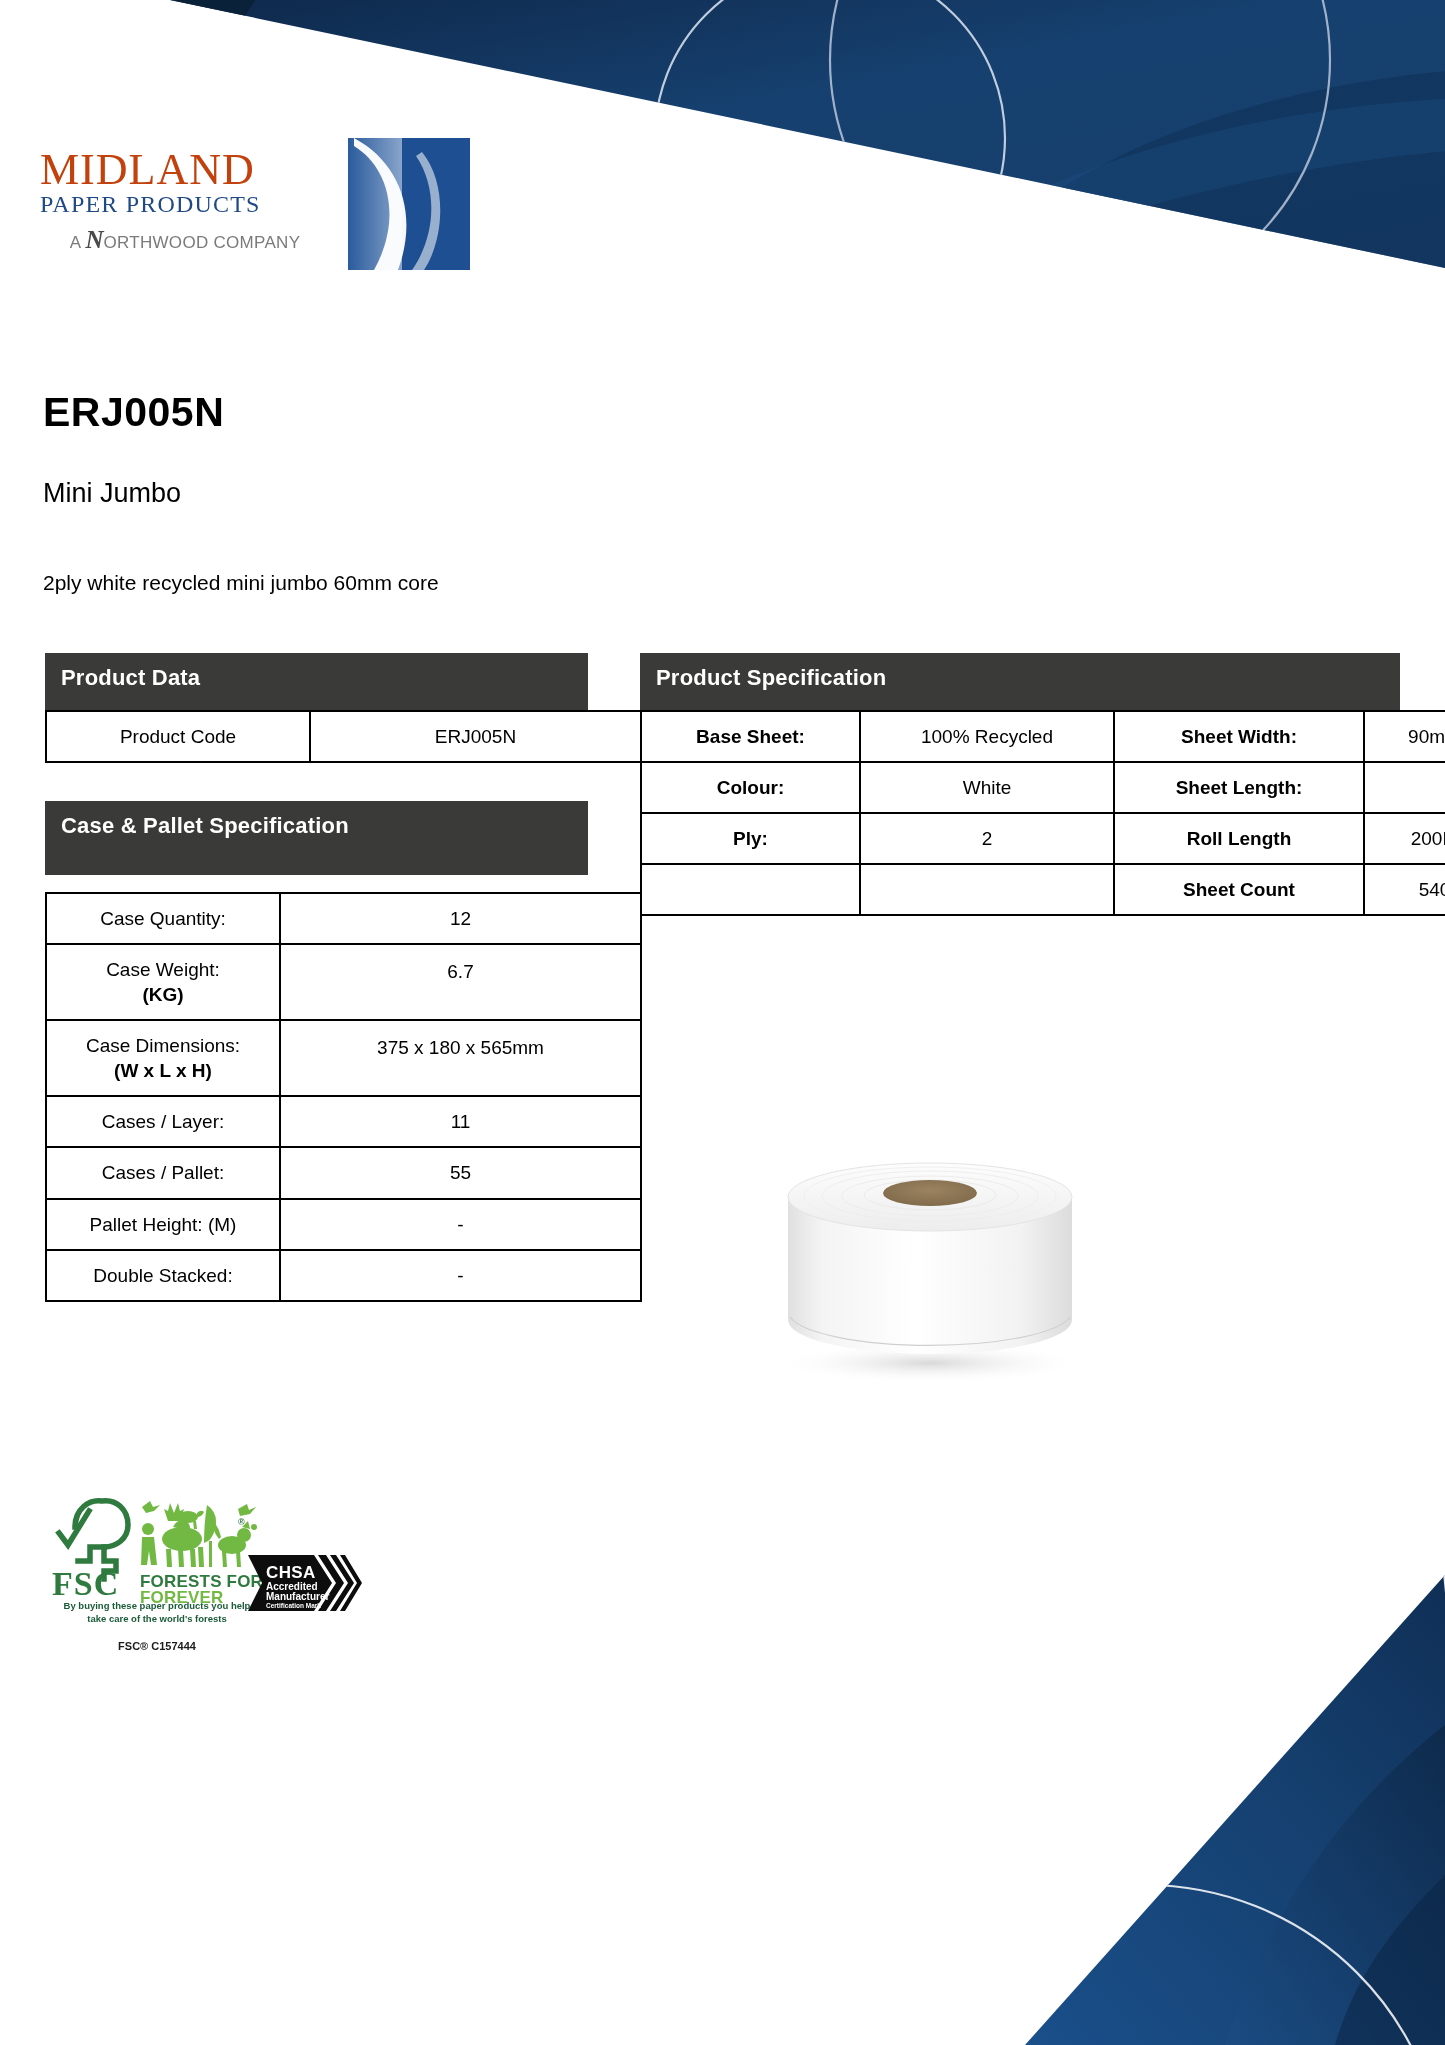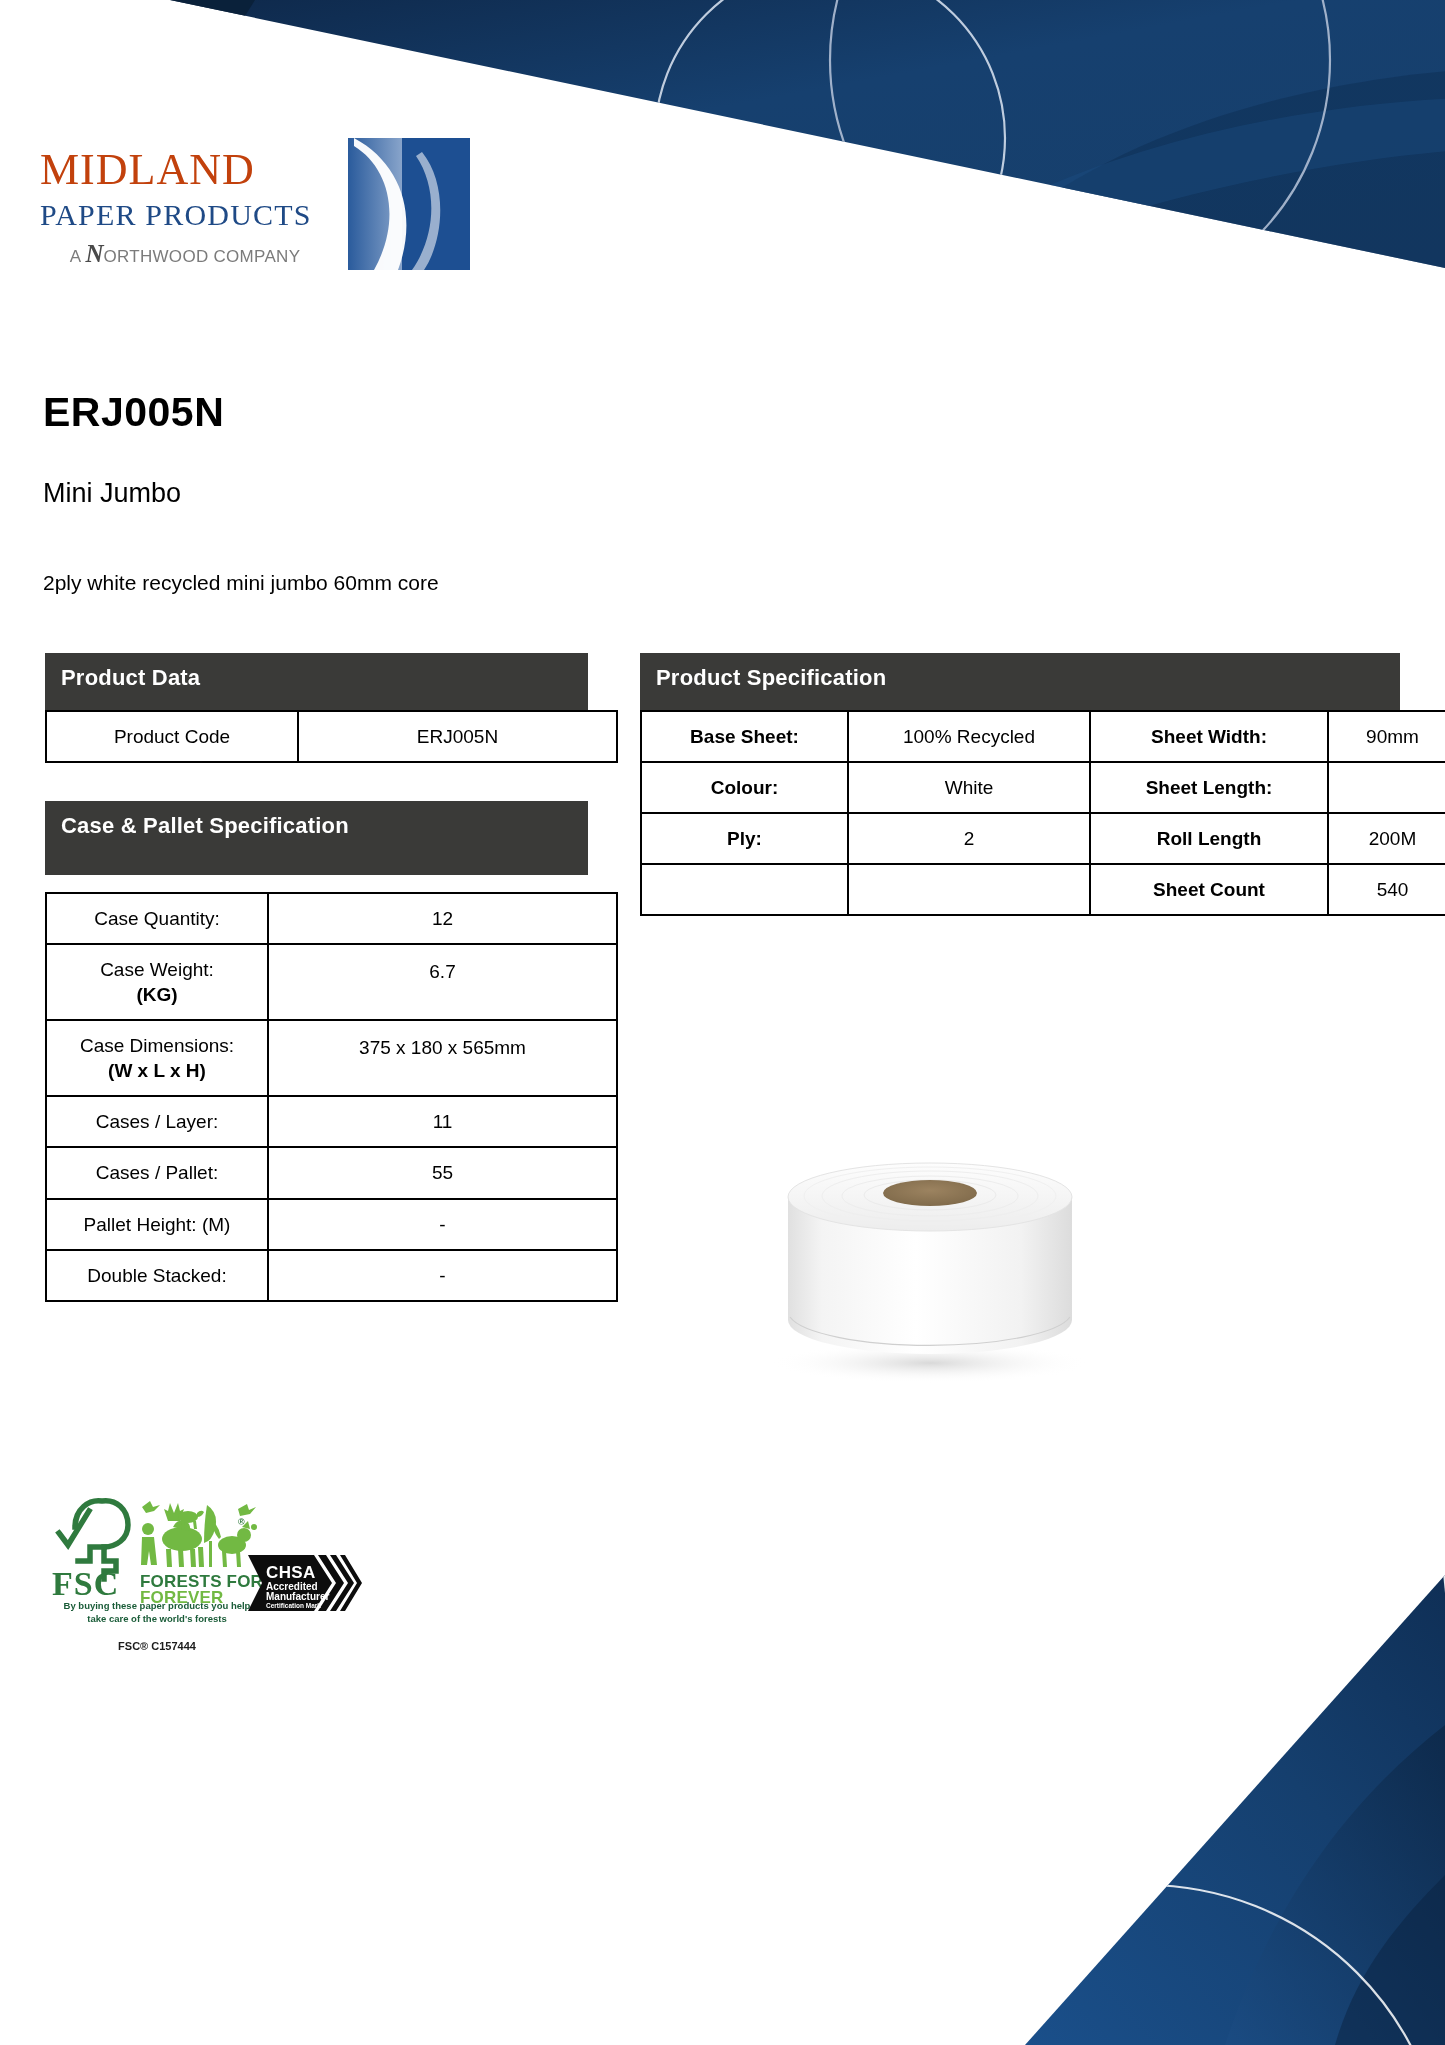--- a/index.html
+++ b/index.html
@@ -42,25 +42,25 @@
   .logo-midland {
     font-family: "Liberation Serif", serif;
     font-size: 44px;
     letter-spacing: 1px;
     color: #c2410c;
     line-height: 1;
     white-space: nowrap;
   }
   .logo-paper {
     font-family: "Liberation Serif", serif;
-    font-size: 30px;
+    font-size: 24px;
     letter-spacing: 1.2px;
     color: #1f4a86;
     line-height: 1;
-    margin-top: 8px;
+    margin-top: 0;
     white-space: nowrap;
   }
   .logo-northwood {
     margin-top: 11px;
     font-family: "Liberation Sans", sans-serif;
     font-size: 17px;
     letter-spacing: 0.3px;
     color: #7b7b7b;
     line-height: 1;
     white-space: nowrap;
@@ -124,21 +124,21 @@
   table.spec {
     border-collapse: collapse;
     width: 100%;
     table-layout: fixed;
   }
   table.spec td {
     border: 2px solid #000000;
     text-align: center;
     vertical-align: middle;
     font-size: 19px;
-    padding: 12px 6px;
+    padding: 12px 12px;
     line-height: 1.32;
     background: #ffffff;
   }
   td.b { font-weight: bold; }
   td.blank { border: none; background: transparent; }
 
   
   #product-data-table { left: 45px; top: 653px; width: 543px; }
   #product-data-table .tbl-header { width: 543px; height: 57px; }
   #product-data-table table.spec { width: 543px; }

